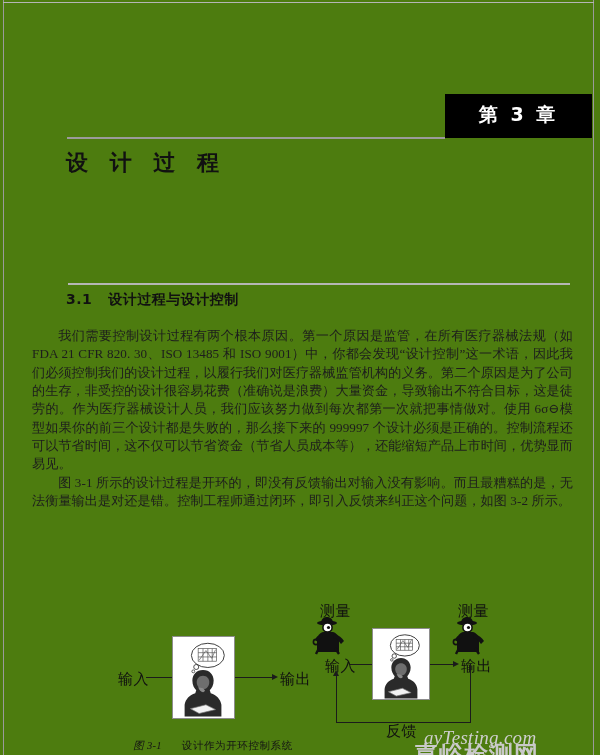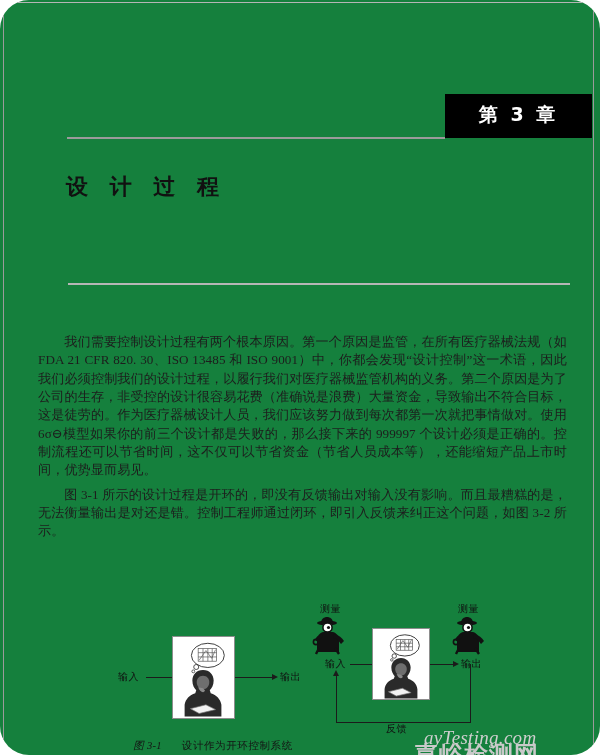--- a/index.html
+++ b/index.html
@@ -9,24 +9,23 @@
   }
   body {
     font-family: "Liberation Serif", "DejaVu Serif", serif;
     color: #1a1a1a;
   }
 
   #page {
     position: relative;
     width: 600px;
     height: 755px;
-    background: #15803d;
+    background: #4d7c0f;
     overflow: hidden;
     box-sizing: border-box;
-    border-radius: 29px;
   }
 
   
   .page-edge-left {
     position: absolute;
     left: 3px; top: 0; bottom: 0;
     width: 1px;
     background: #9a9a9a;
   }
   .page-edge-right {
@@ -75,21 +74,20 @@
 
   .chapter-title {
     position: absolute;
     left: 66px;
     top: 148px;
     font-family: "DejaVu Sans", "Liberation Sans", sans-serif;
     font-weight: bold;
     font-size: 22px;
     letter-spacing: 7px;
     color: #111111;
-    margin-top: 24px;
   }
 
   
   .rule-section {
     position: absolute;
     left: 68px;
     top: 283px;
     width: 502px;
     height: 2px;
     background: #b6b6b6;
@@ -113,21 +111,21 @@
   }
 
   
   .body-block {
     position: absolute;
     left: 32px;
     top: 327px;
     width: 541px;
   }
   .para {
-    margin: 6px;
+    margin: 0;
     text-indent: 2em;
     font-size: 13.1px;
     line-height: 18.35px;
     text-align: justify;
     text-justify: inter-character;
     letter-spacing: 0.1px;
     color: #1d1d1d;
   }
 
   
@@ -167,21 +165,21 @@
     letter-spacing: 0.3px;
     font-style: italic;
   }
   .fig-caption .cap-text {
     margin-left: 20px;
     letter-spacing: 0.6px;
   }
 
   .fig-label {
     position: absolute;
-    font-size: 10px;
+    font-size: 15px;
     color: #101010;
     white-space: nowrap;
     letter-spacing: 0.4px;
     text-align: right;
   }
 
   .proc-box {
     position: absolute;
     border: 1px solid #8d8d8d;
     background: #ffffff;
@@ -257,20 +255,23 @@
 
   <div class="chapter-banner">
     <div class="chapter-banner-label">第 3 章</div>
   </div>
 
   <div class="rule-chapter"></div>
 
   <div class="chapter-title">设 计 过 程</div>
 
   <div class="rule-section"></div>
+  <div class="section-heading">
+    <span class="sec-num">3.1</span><span class="sec-title">设计过程与设计控制</span>
+  </div>
 
   <div class="body-block">
     <p class="para">我们需要控制设计过程有两个根本原因。第一个原因是监管，在所有医疗器械法规（如 FDA 21 CFR 820. 30、ISO 13485 和 ISO 9001）中，你都会发现“设计控制”这一术语，因此我们必须控制我们的设计过程，以履行我们对医疗器械监管机构的义务。第二个原因是为了公司的生存，非受控的设计很容易花费（准确说是浪费）大量资金，导致输出不符合目标，这是徒劳的。作为医疗器械设计人员，我们应该努力做到每次都第一次就把事情做对。使用 6σ⊖模型如果你的前三个设计都是失败的，那么接下来的 999997 个设计必须是正确的。控制流程还可以节省时间，这不仅可以节省资金（节省人员成本等），还能缩短产品上市时间，优势显而易见。</p>
     <p class="para">图 3-1 所示的设计过程是开环的，即没有反馈输出对输入没有影响。而且最糟糕的是，无法衡量输出是对还是错。控制工程师通过闭环，即引入反馈来纠正这个问题，如图 3-2 所示。</p>
   </div>
 
   <div class="figures">
 
     <div class="figure fig-open">
 

